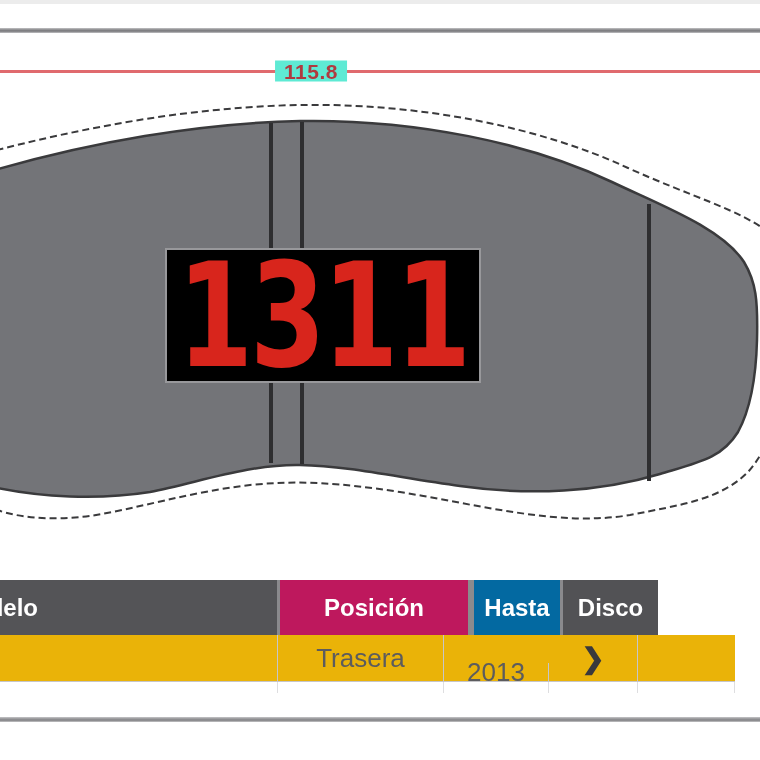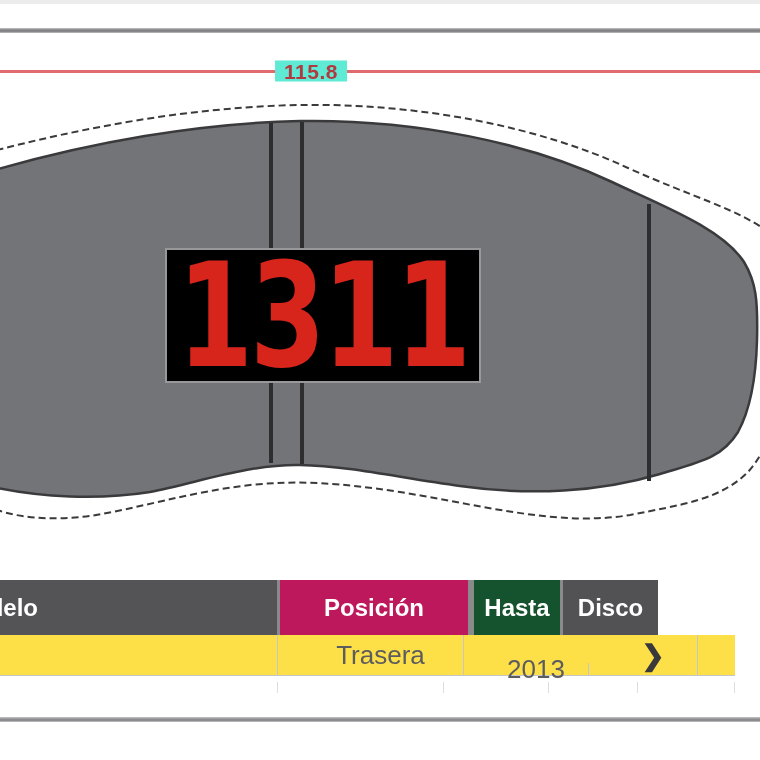--- a/index.html
+++ b/index.html
@@ -33,23 +33,23 @@
   
   .table{position:absolute;left:0;top:580px;width:735px;}
   .thead{display:flex;height:55px;}
   .th{color:#ffffff;font-size:24px;font-weight:bold;display:flex;align-items:center;justify-content:center;}
   .sep{width:3px;background:#8a8a8d;}
   .th-modelo{width:277px;background:#545457;position:relative;justify-content:flex-start;}
   .th-modelo .clip{position:relative;overflow:hidden;width:38px;height:100%;display:block;}
   .th-modelo .lbl{position:absolute;right:0;top:50%;transform:translateY(-50%);white-space:nowrap;}
   .th-posicion{width:188px;background:#be185d;}
   .th-desde{width:102px;background:#525255;}
-  .th-hasta{width:86px;background:#14532d;}
+  .th-hasta{width:86px;background:#0369a1;}
   .th-disco{width:95px;background:#525255;}
-  .trow{display:flex;height:41px;box-sizing:border-box;border-bottom:1px solid #c6c6c9;background:#fde047;gap:20px;}
+  .trow{display:flex;height:47px;box-sizing:border-box;border-bottom:1px solid #c6c6c9;background:#eab308;}
   .td{box-sizing:border-box;border-right:1px solid #c6c6c9;color:#5c5c5e;font-size:26px;
       display:flex;align-items:center;justify-content:center;}
   .td-modelo{width:278px;justify-content:flex-start;}
   .td-posicion{width:166px;}
   .td-desde{width:105px;margin-top:28px;}
   .td-hasta{width:89px;color:#39393c;font-weight:bold;font-size:28px;}
   .td-disco{width:97px;}
   .stub{position:absolute;top:102px;width:1px;height:11px;background:#dedee0;}
 </style>
 </head>

